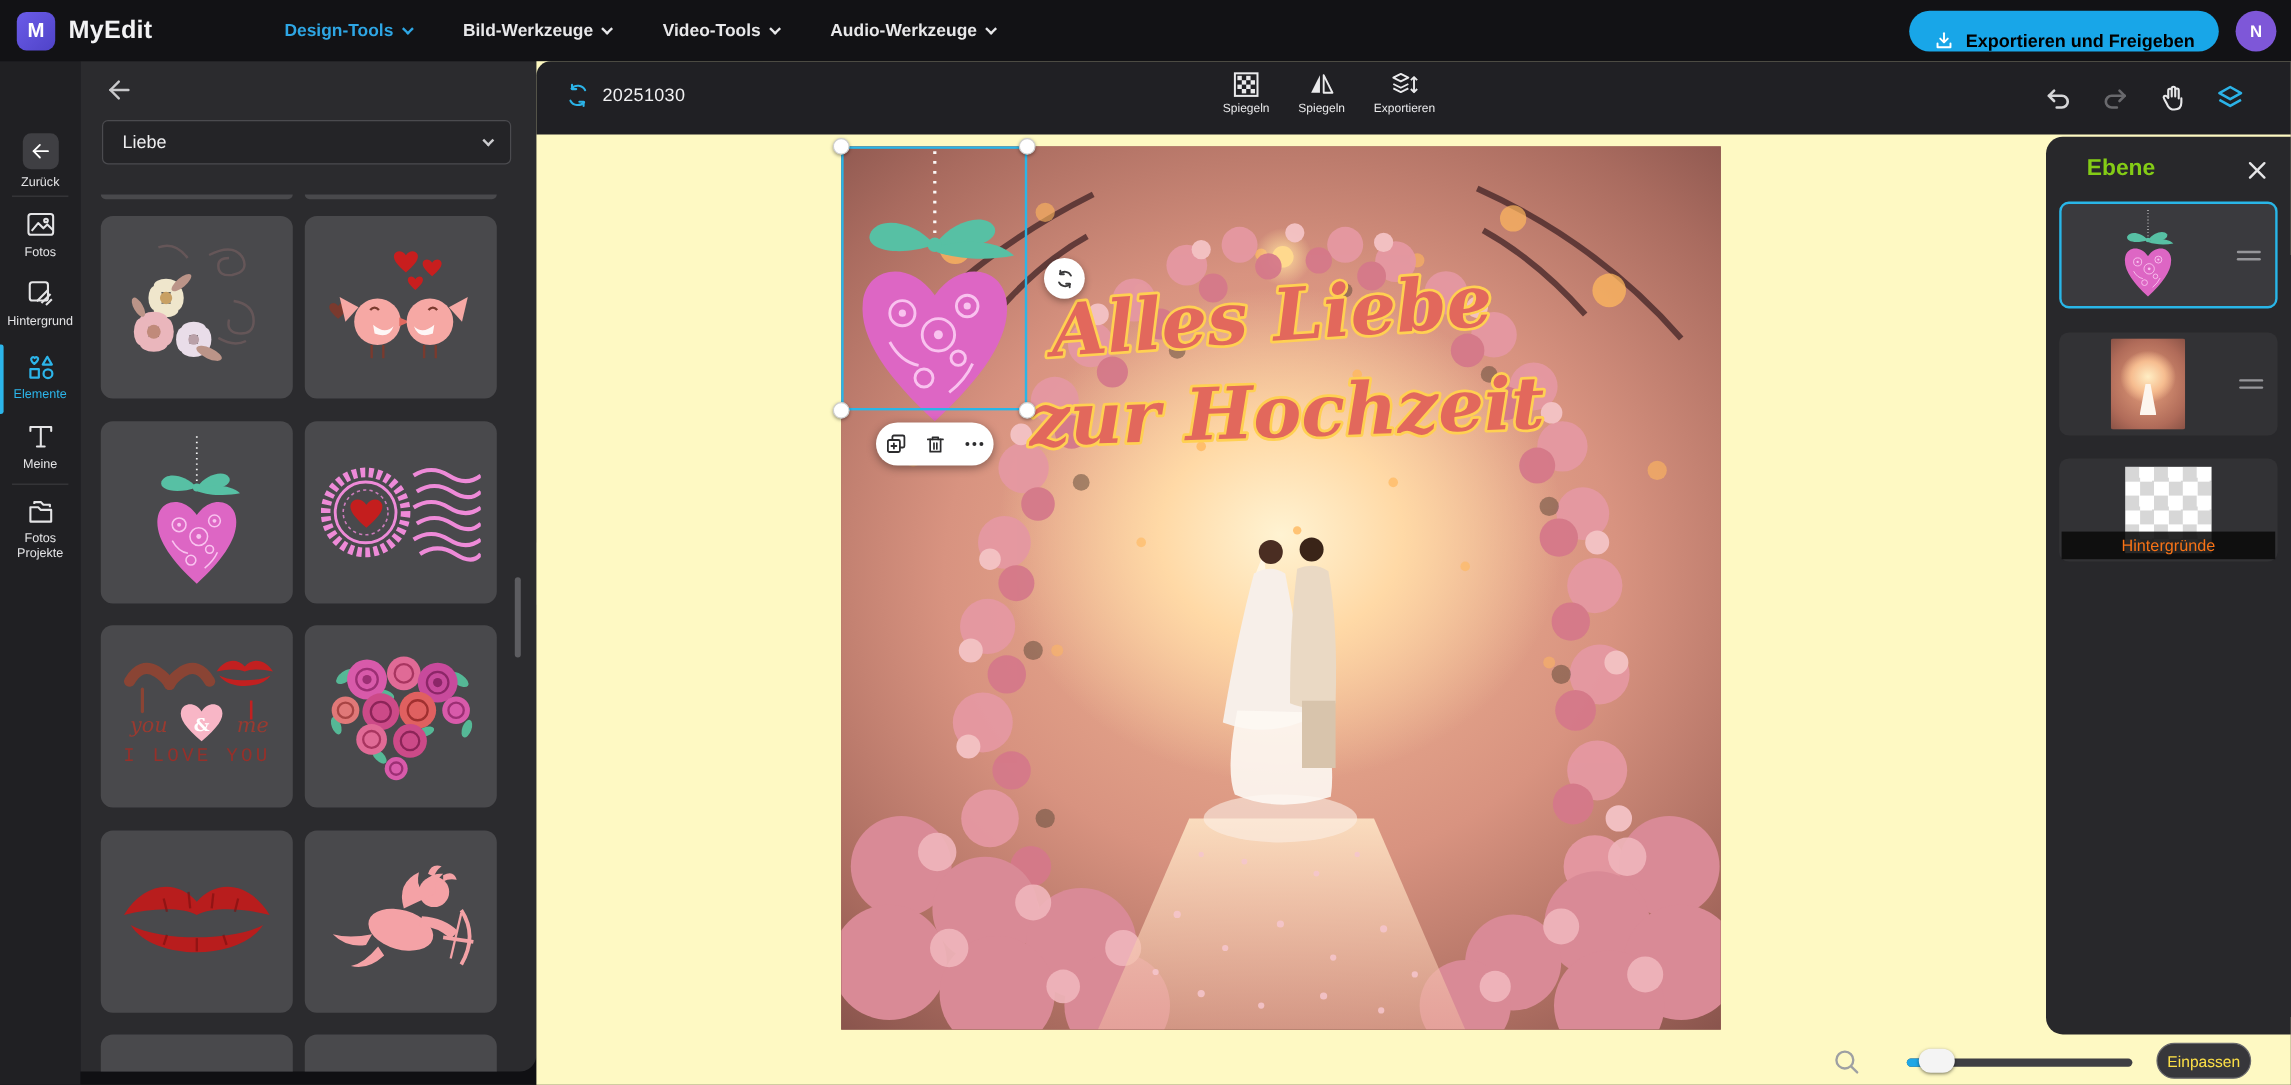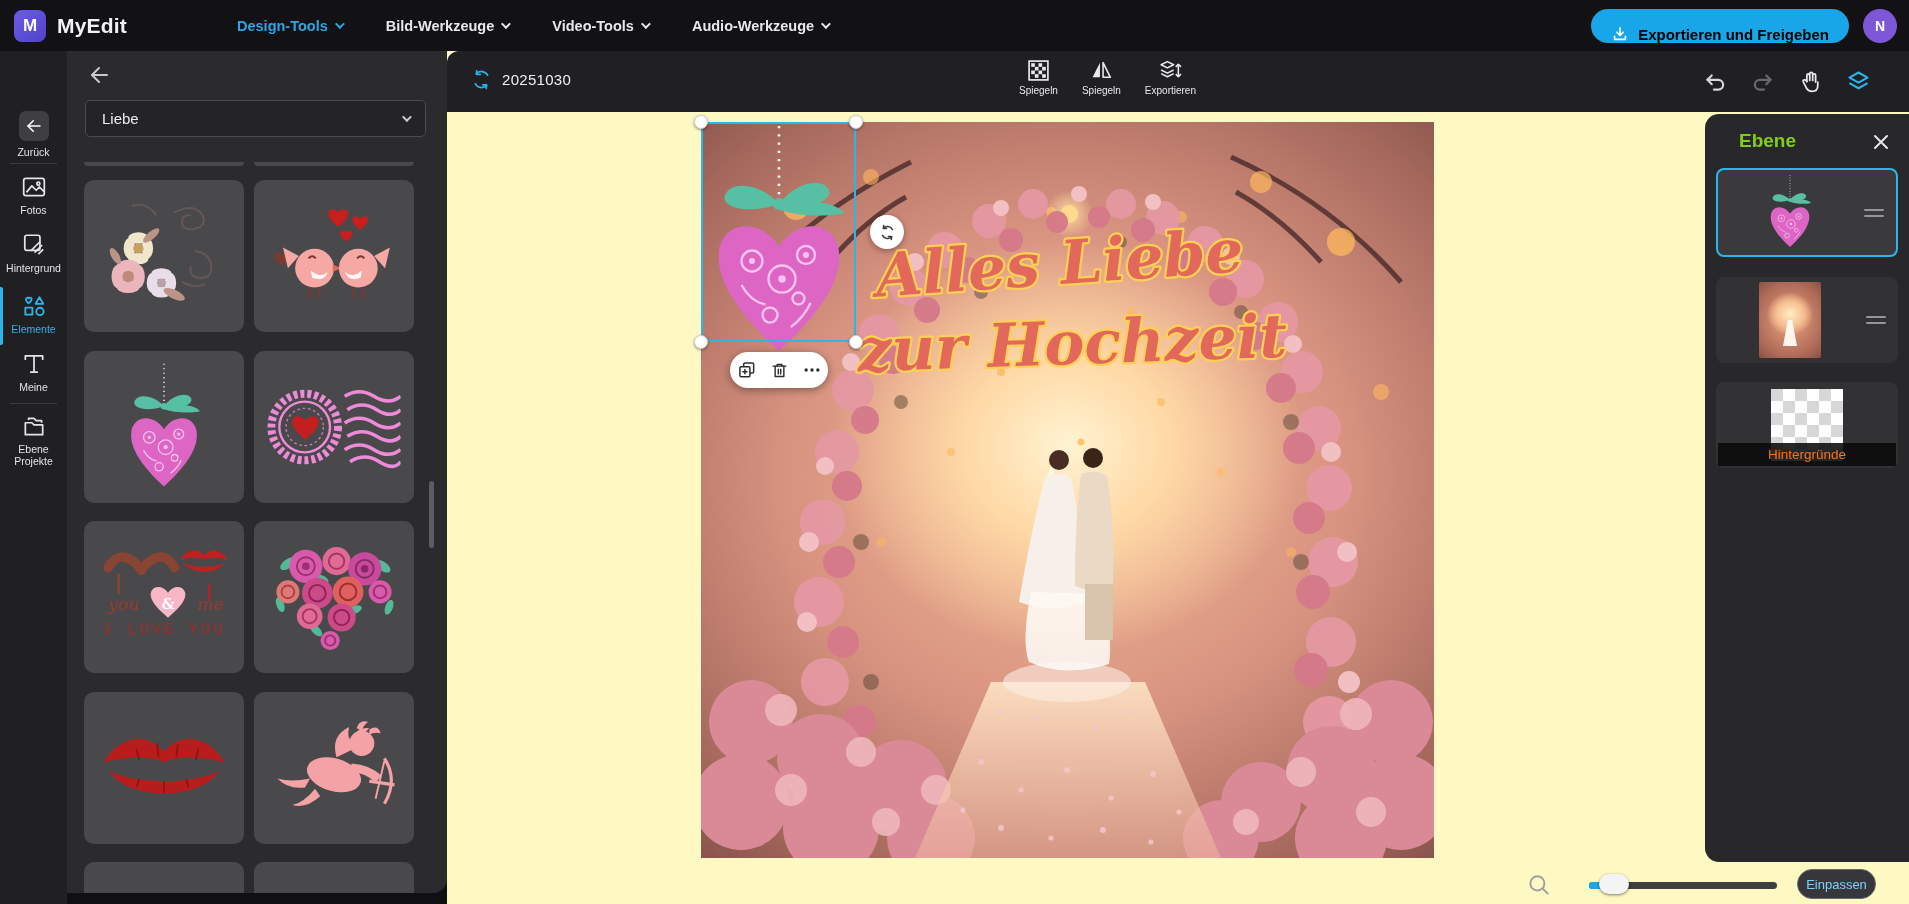--- a/index.html
+++ b/index.html
@@ -97,21 +97,21 @@
   .checker { width:72px; height:72px;
     background:repeating-conic-gradient(#ffffff 0% 25%, #d7d7d7 0% 50%); background-size:24px 24px; }
   .bg-label { position:absolute; left:2px; right:2px; bottom:2px; height:23px; background:rgba(10,10,10,.88);
     color:#f97316; font-size:13.5px; display:flex; align-items:center; justify-content:center; }
   .mag { position:absolute; left:1526px; top:872px; color:#9ea0a3; cursor:pointer; }
   .slider-track { position:absolute; left:1589px; top:882px; width:188px; height:7px; border-radius:4px; background:#3f3f43; cursor:pointer; }
   .slider-fill { position:absolute; left:0; top:0; width:16px; height:7px; border-radius:4px; background:#1ea7e6; }
   .slider-thumb { position:absolute; left:1599px; top:874px; width:30px; height:20px; border-radius:10px; background:#f4f4f4;
     box-shadow:0 1px 3px rgba(0,0,0,.5); cursor:grab; }
   .fit-btn { position:absolute; left:1797px; top:869px; width:79px; height:30px; border-radius:15px;
-    background:#37373b; border:1px solid #68686c; color:#7dd3fc; font-size:13px;
+    background:#37373b; border:1px solid #68686c; color:#fde047; font-size:13px;
     display:flex; align-items:center; justify-content:center; cursor:pointer; }
 
   .headline-svg text { font-family:"DejaVu Serif", serif; font-style:italic; font-weight:bold; }
   svg { display:block; }
   .hidden-defs { position:absolute; width:0; height:0; overflow:hidden; }
 </style>
 </head>
 <body>
 
 <svg class="hidden-defs" aria-hidden="true">
@@ -384,21 +384,21 @@
       <span class="rail-label">Meine</span>
     </div>
     <div class="rail-div" style="top:352px"></div>
     <div class="rail-item" style="top:362px; padding:0 4px">
       <svg class="ric" width="26" height="26" viewBox="0 0 24 24">
         <g stroke="#e4e4e6" stroke-width="1.6" fill="none" stroke-linejoin="round">
           <path d="M7 6.5 V5 h5 l2 2 h5 v2"></path>
           <path d="M4 9 h6 l2 2 h8 v9 H4 Z"></path>
         </g>
       </svg>
-      <span class="rail-label">Ebene Projekte</span>
+      <span class="rail-label">Fotos Projekte</span>
     </div>
   </div>
 
   <div class="panel">
     <svg class="panel-back" viewBox="0 0 24 24">
       <g stroke="currentColor" stroke-width="2" fill="none" stroke-linecap="round" stroke-linejoin="round">
           <path d="M12 5 L5 12 l7 7"></path>
           <path d="M5 12 h15"></path>
         </g>
     </svg>

